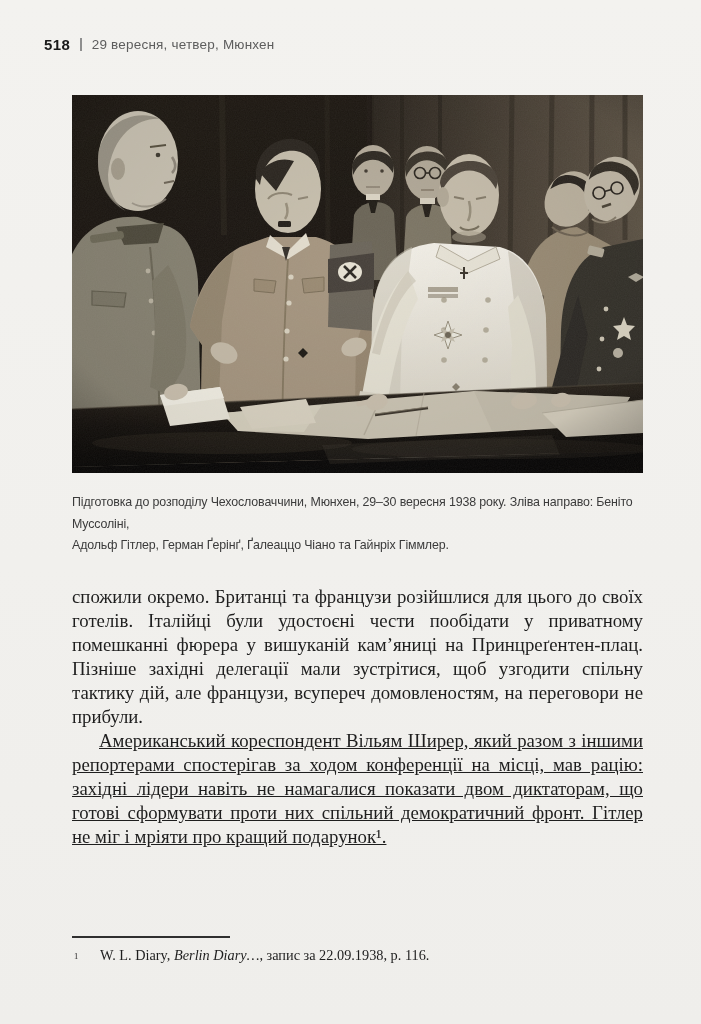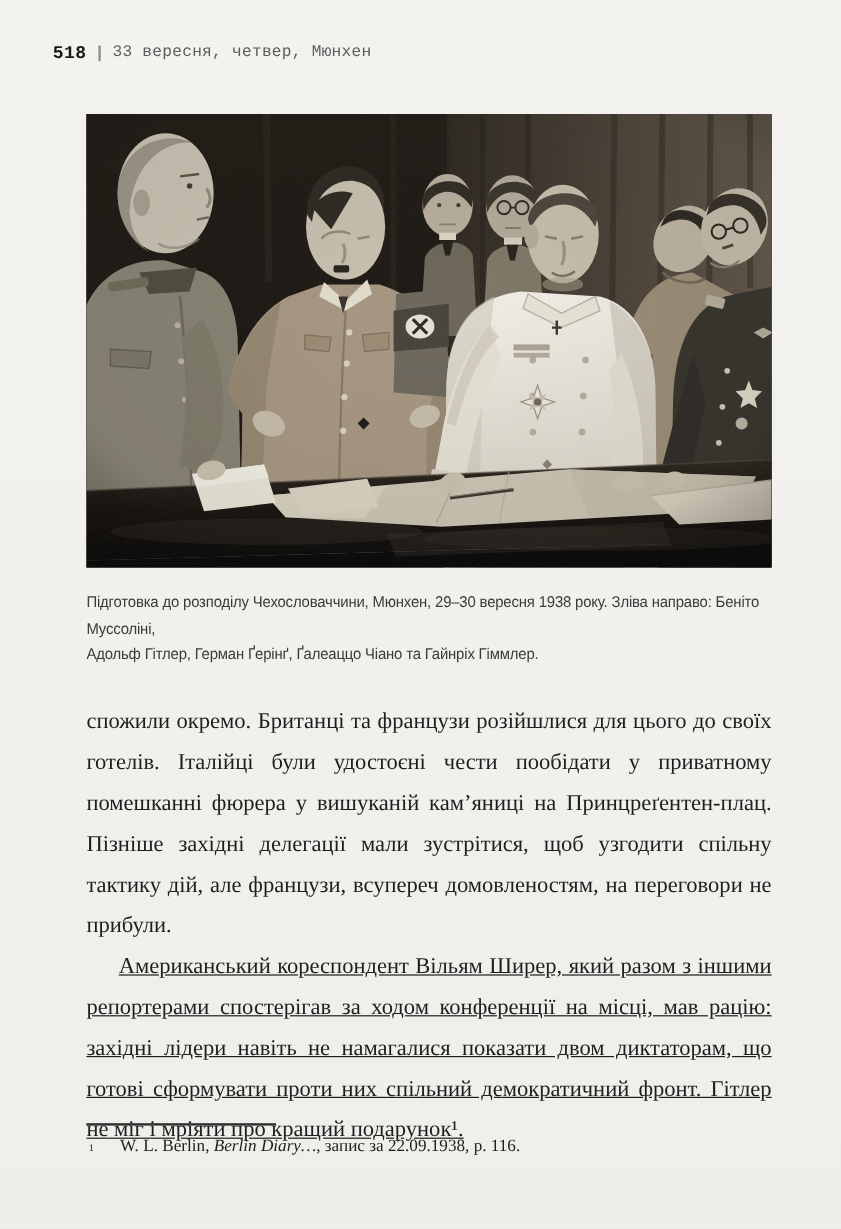--- a/index.html
+++ b/index.html
@@ -10,21 +10,21 @@
     overflow:hidden;
   }
   .page {
     position:relative; width:701px; height:1024px;
     background:linear-gradient(180deg,#f3f2ef 0%,#f1f0ed 55%,#efeeeb 100%);
   }
   
   .running-header {
     position:absolute; left:44px; top:36px;
     display:flex; align-items:center;
-    font-family:Liberation Mono, monospace;
+    font-family:Liberation Sans, sans-serif;
   }
   .pgnum { font-weight:bold; font-size:15px; letter-spacing:.4px; color:#191919; }
   .hdiv { width:1.5px; height:13px; background:#8f8f8f; margin:0 10px; }
   .htitle { font-size:13.5px; color:#5d5d5d; letter-spacing:.2px; }
 
   
   .photo {
     position:absolute; left:72px; top:95px; width:571px; height:378px; margin:0;
     background:#15120e;
   }
@@ -35,21 +35,21 @@
     position:absolute; left:72px; top:491px; width:620px;
     font-family:"Liberation Sans", sans-serif;
     font-size:13px; line-height:21.5px; color:#3b3b3b;
     letter-spacing:-.15px;
     transform:scaleX(.955); transform-origin:0 0;
   }
 
   
   .body-text {
     position:absolute; left:72px; top:585px; width:571px;
-    font-size:18.8px; line-height:34px; color:#1e1e1e;
+    font-size:18.8px; line-height:24px; color:#1e1e1e;
     text-align:justify;
   }
   .body-text p { margin:0; }
   .body-text p.indent { text-indent:27px;text-decoration:underline; }
 
   
   .footnote {
     position:absolute; left:72px; top:936px; width:571px;
     color:#1e1e1e;
   }
@@ -59,21 +59,21 @@
   .fntext i { font-style:italic;margin-top:10px; }
 </style>
 </head>
 <body>
 
 <div class="page">
 
   <header class="running-header">
     <span class="pgnum">518</span>
     <span class="hdiv"></span>
-    <span class="htitle">33 вересня, четвер, Мюнхен</span>
+    <span class="htitle">29 вересня, четвер, Мюнхен</span>
   </header>
 
   <figure class="photo" role="img" aria-label="Чорно-біла фотографія: семеро чоловіків у військових одностроях схилилися над великою мапою на темному полірованому столі; Ґерінґ у білому кітелі вказує рукою на мапу.">
     <svg viewBox="0 0 571 378" width="571" height="378" xmlns="http://www.w3.org/2000/svg">
       <defs>
         <linearGradient id="gBg" x1="0" y1="0" x2="0" y2="1">
           <stop offset="0" stop-color="#262118"></stop>
             <stop offset="1" stop-color="#120f0c"></stop>
         </linearGradient>
         <linearGradient id="gCurt" x1="0" y1="0" x2="1" y2="0">
@@ -303,17 +303,17 @@
 
   <main class="body-text">
     <p>спожили окремо. Британці та французи розійшлися для цього до своїх го­телів. Італійці були удостоєні чести пообідати у приватному помешканні фюрера у вишуканій кам’яниці на Принцреґентен-плац. Пізніше західні делегації мали зустрітися, щоб узгодити спільну тактику дій, але францу­зи, всупереч домовленостям, на переговори не прибули.</p>
     <p class="indent">Американський кореспондент Вільям Ширер, який разом з іншими ре­портерами спостерігав за ходом конференції на місці, мав рацію: західні лідери навіть не намагалися показати двом диктаторам, що готові сфор­мувати проти них спільний демократичний фронт. Гітлер не міг і мріяти про кращий подарунок¹.</p>
   </main>
 
   <div class="footnote">
     <div class="fnrule"></div>
     <div class="fnline">
       <span class="fnmark">1</span>
-      <span class="fntext"><span>W. L. Berlin, </span><i>Berlin Diary…</i><span>, запис за 22.09.1938, p. 116.</span></span>
+      <span class="fntext"><span>W. L. Diary, </span><i>Berlin Diary…</i><span>, запис за 22.09.1938, p. 116.</span></span>
     </div>
   </div>
 
 </div>
 
 </body></html>

